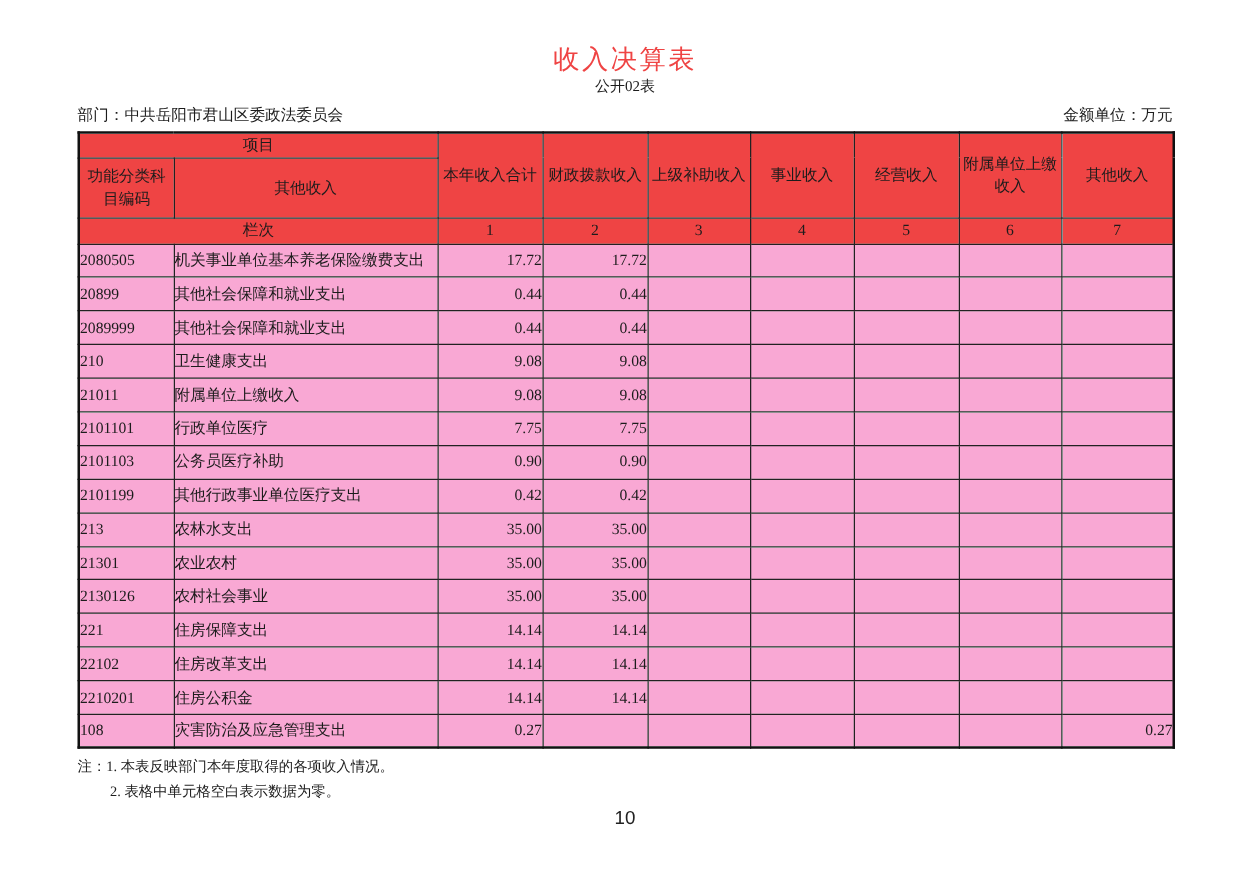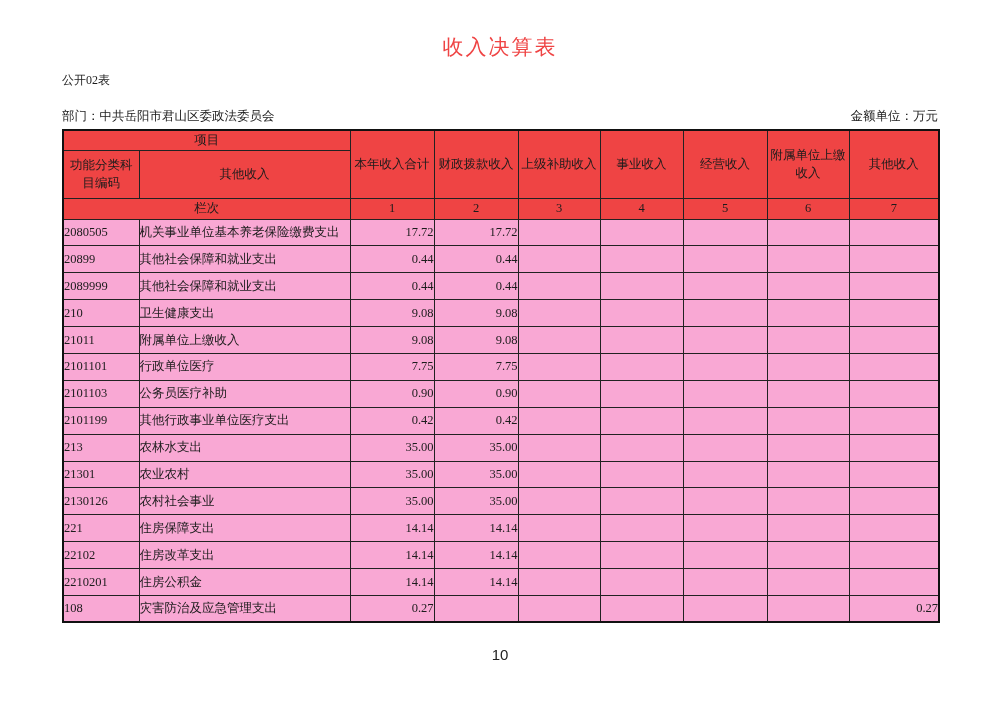--- a/index.html
+++ b/index.html
@@ -22,26 +22,25 @@
     top: 0;
   }
   .doc-title {
     margin-top: 33px;
     text-align: center;
     font-size: 21px;
     letter-spacing: 2px;
     color: #ef4444;
   }
   .table-code {
-    margin-top: 11px;
-    text-align: left;
+    text-align: center;
     font-size: 12px;
   }
   .meta-line {
-    margin-top: 19px;
+    margin-top: 6px;
     display: flex;
     justify-content: space-between;
     font-size: 12.5px;
     margin-bottom: 4px;
   }
   table.main {
     border-collapse: collapse;
     table-layout: fixed;
     width: 876px;
   }
@@ -299,16 +298,20 @@
             <td class="num"></td>
             <td class="num"></td>
             <td class="num"></td>
             <td class="num"></td>
             <td class="num"></td>
             <td class="num">0.27</td>
           </tr>
         </tbody>
     </table>
 
+    <div class="notes">
+      <div><span>注：</span><span>1. 本表反映部门本年度取得的各项收入情况。</span></div>
+      <div class="note-line2"><span>2. 表格中单元格空白表示数据为零。</span></div>
+    </div>
 
   </div>
   <div class="page-number">10</div>
 </div>
 
 </body></html>

